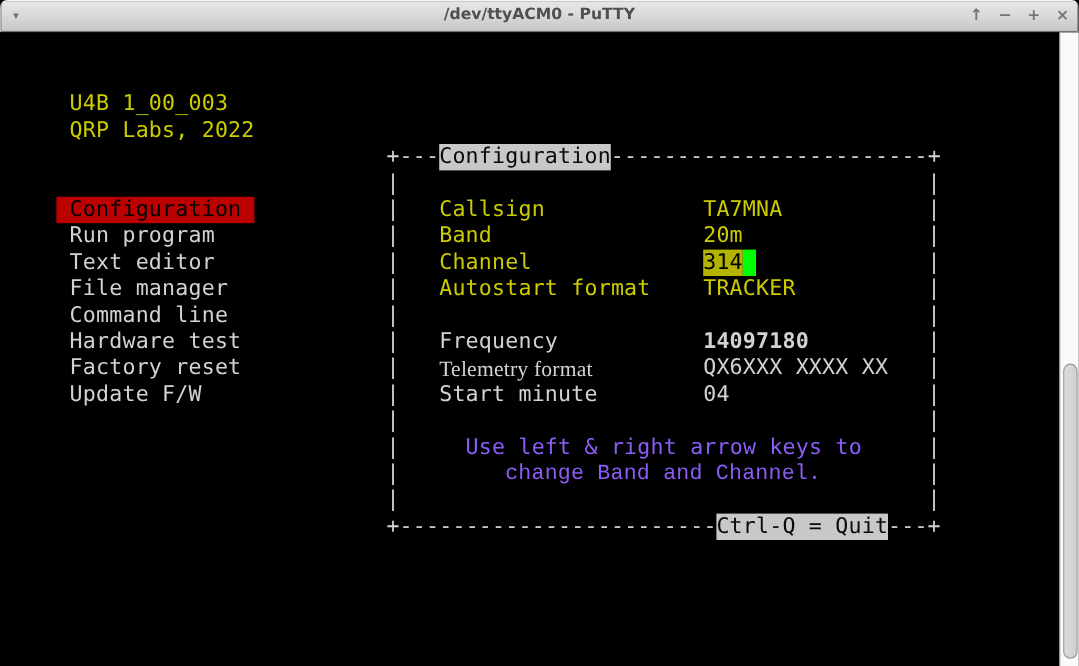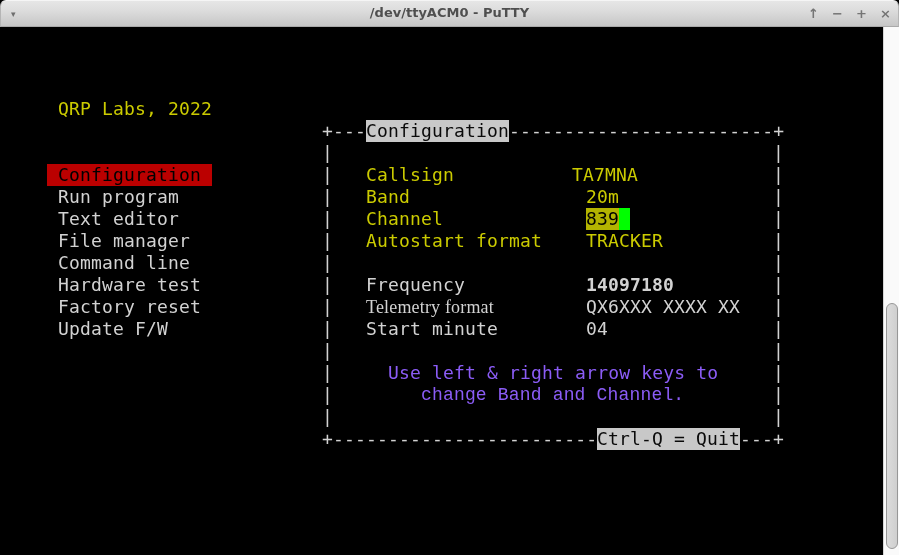--- a/index.html
+++ b/index.html
@@ -55,43 +55,44 @@
     <div class="tb-buttons">
       <span class="tb-btn">↑</span>
       <span class="tb-btn">−</span>
       <span class="tb-btn">+</span>
       <span class="tb-btn">×</span>
     </div>
   </div>
 
   <div class="terminal" id="terminal">
 
+    <span class="c yel" style="left:58px; top:49px;">U4B 1_00_003</span>
     <span class="c yel" style="left:58px; top:71px;">QRP Labs, 2022</span>
 
     <span class="c sel" style="left:47px; top:137px;">Configuration</span>
     <span class="c wht" style="left:58px; top:159px;">Run program</span>
     <span class="c wht" style="left:58px; top:181px;">Text editor</span>
     <span class="c wht" style="left:58px; top:203px;">File manager</span>
     <span class="c wht" style="left:58px; top:225px;">Command line</span>
     <span class="c wht" style="left:58px; top:247px;">Hardware test</span>
     <span class="c wht" style="left:58px; top:269px;">Factory reset</span>
     <span class="c wht" style="left:58px; top:291px;">Update F/W</span>
 
     <span class="c wht" style="left:322px; top:93px;">+---</span>
     <span class="c rev-gray" style="left:366px; top:93px;">Configuration</span>
     <span class="c wht" style="left:509px; top:93px;">------------------------+</span>
 
     <span class="c yel" style="left:366px; top:137px;">Callsign</span>
-    <span class="c yel" style="left:572px; top:137px;">TA7MNA</span>
+    <span class="c yel" style="left:586px; top:137px;">TA7MNA</span>
 
     <span class="c yel" style="left:366px; top:159px;">Band</span>
     <span class="c yel" style="left:586px; top:159px;">20m</span>
 
     <span class="c yel" style="left:366px; top:181px;">Channel</span>
-    <span class="c rev-yel" style="left:586px; top:181px;">839</span>
+    <span class="c rev-yel" style="left:586px; top:181px;">314</span>
     <span class="c" style="left:619px; top:181px;"><span class="cursor"></span></span>
 
     <span class="c yel" style="left:366px; top:203px;">Autostart format</span>
     <span class="c yel" style="left:586px; top:203px;">TRACKER</span>
 
     <span class="c wht" style="left:366px; top:247px;">Frequency</span>
     <span class="c wht" style="left:586px; top:247px;font-weight:bold;">14097180</span>
 
     <span class="c wht" style="left:366px; top:269px;font-family:Liberation Serif, serif;">Telemetry format</span>
     <span class="c wht" style="left:586px; top:269px;">QX6XXX XXXX XX</span>

